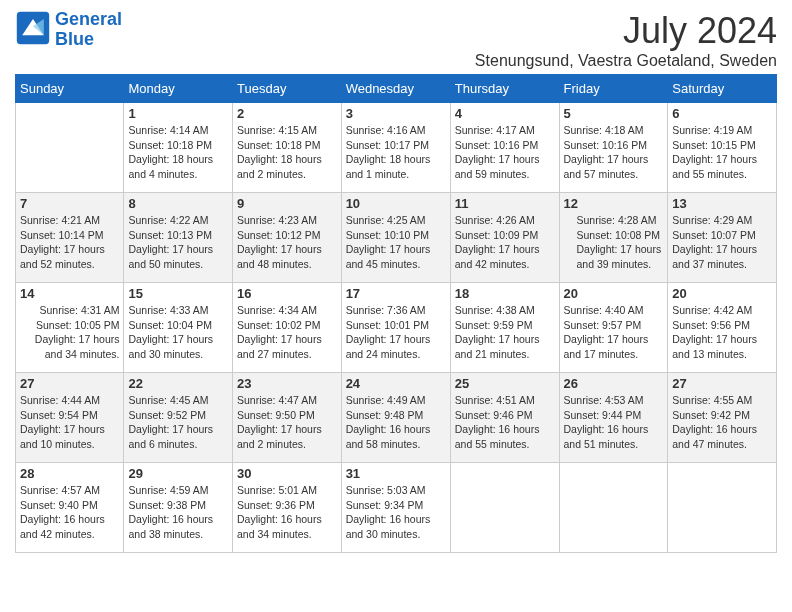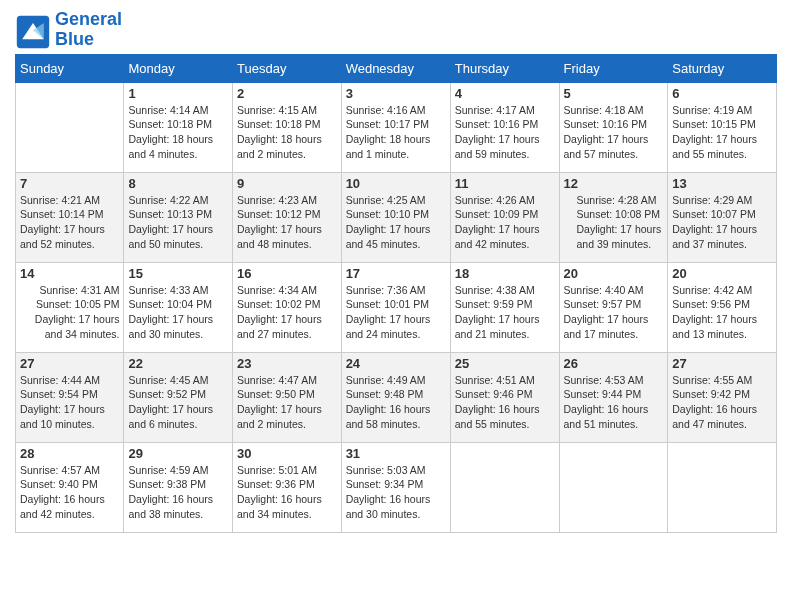--- a/index.html
+++ b/index.html
@@ -11,21 +11,21 @@
       padding: 10px 15px;
     }
     .header-row {
       display: flex;
       justify-content: space-between;
       align-items: flex-start;
       margin-bottom: 4px;
     }
     .logo {
       display: flex;
-      align-items: flex-end;
+      align-items: flex-start;
       gap: 4px;
     }
     .logo-text {
       font-size: 18px;
       font-weight: bold;
       color: #333;
       line-height: 1.1;
     }
     .logo-text span {
       color: #1a6abf;
@@ -101,20 +101,24 @@
     <svg class="logo-icon" viewBox="0 0 40 40">
       <rect x="2" y="2" width="36" height="36" rx="4" fill="#1a6abf"></rect>
       <polygon points="8,28 20,10 32,28" fill="white"></polygon>
       <polygon points="20,18 32,10 32,28" fill="#87CEEB" opacity="0.7"></polygon>
     </svg>
     <div class="logo-text">
       <div><span>General</span></div>
       <div><span style="color:#1a6abf">Blue</span></div>
     </div>
   </div>
+  <div class="title-section">
+    <div class="main-title">July 2024</div>
+    <div class="subtitle">Stenungsund, Vaestra Goetaland, Sweden</div>
+  </div>
 </div>
 
 <table class="calendar">
   <thead>
     <tr>
     <th>Sunday</th>
         <th>Monday</th>
         <th>Tuesday</th>
         <th>Wednesday</th>
         <th>Thursday</th>

